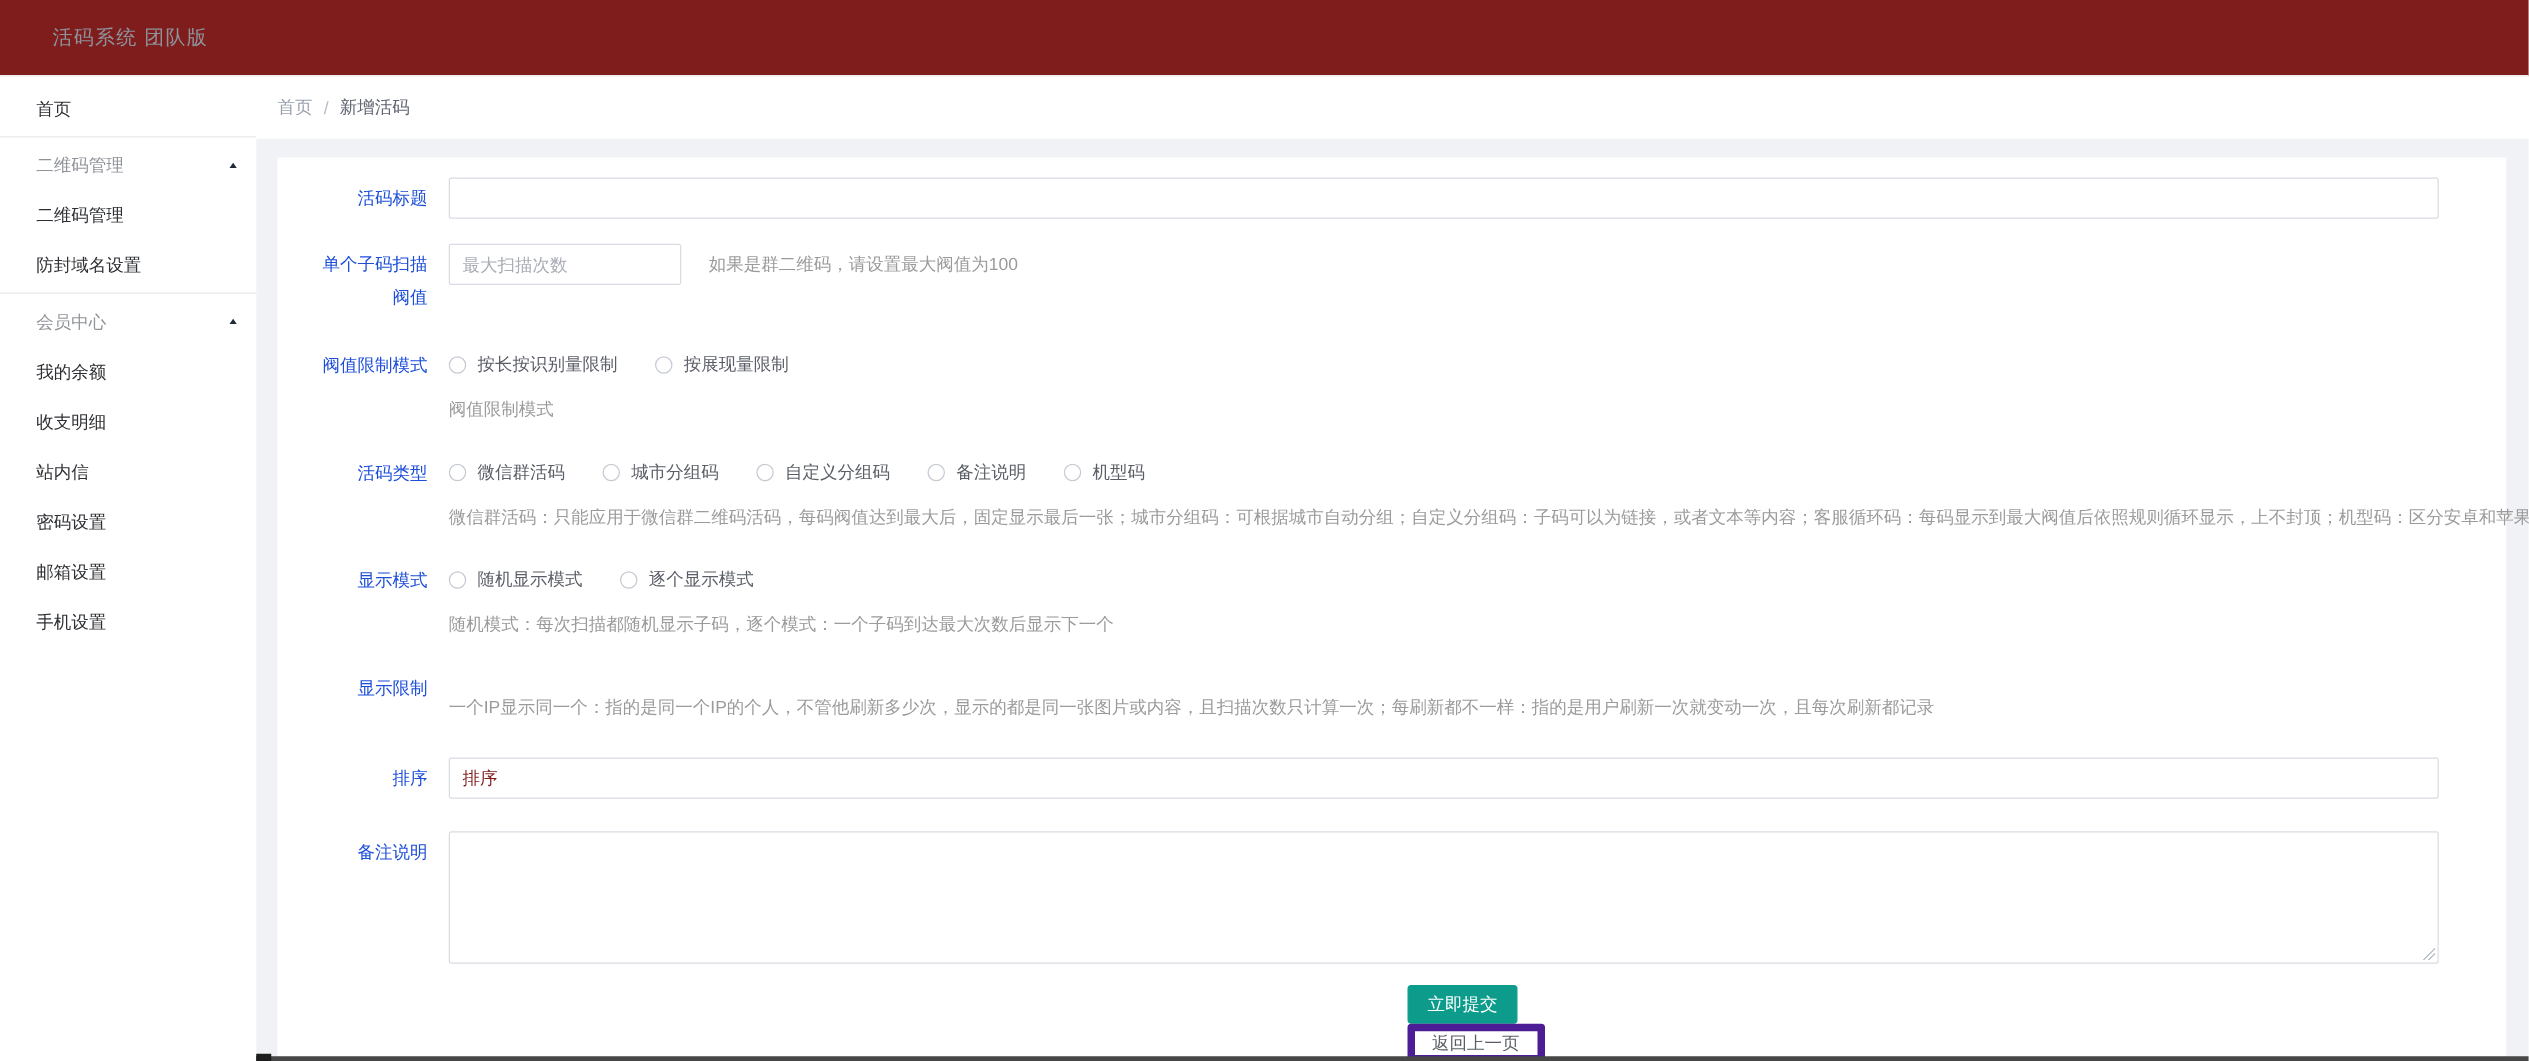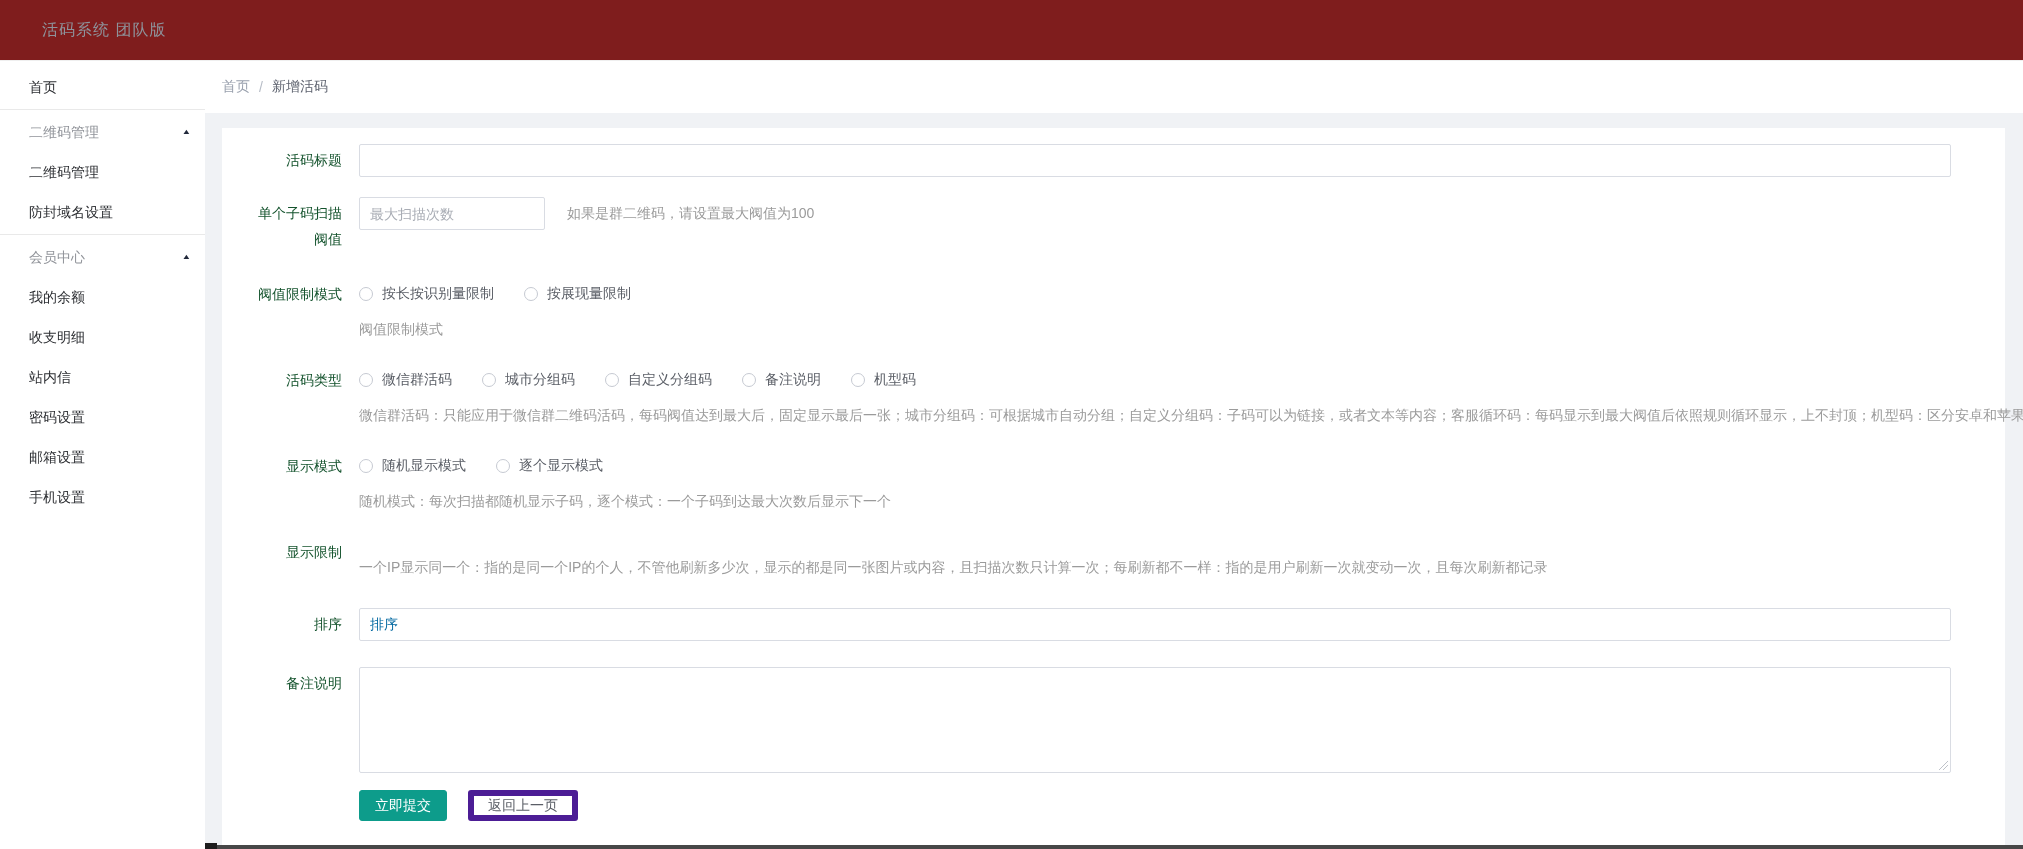--- a/index.html
+++ b/index.html
@@ -29,27 +29,27 @@
   .crumb-link { color:#99a0ad; cursor:pointer; }
   .crumb-sep { color:#b6bcc6; margin:0 9px; }
   .crumb-current { color:#5f6470; }
 
   .content { flex:1; background:#f0f2f5; padding:15px 18px 14px 17px; overflow:visible; }
   .card { background:#fff; height:100%; padding:16px 24px 0 24px; overflow:visible; }
 
   
   .form-row { display:flex; align-items:flex-start; margin-bottom:18px; }
   .f-label { width:96px; flex:none; text-align:right; margin-right:17px;
-    color:#14532d; line-height:26px; padding-top:3px; }
+    color:#1d4ed8; line-height:26px; padding-top:3px; }
   .f-label.lh-input { line-height:32px; padding-top:0; }
   .f-label.lh-radio { line-height:20px; padding-top:0; }
   .f-control { flex:1; min-width:0; margin-right:30px; }
 
   input.f-input { width:100%; height:33px; border:1px solid #d9dce3; border-radius:2px;
-    padding:0 10px; font-size:14px; color:#0369a1; background:#fff; outline:none;
+    padding:0 10px; font-size:14px; color:#7f1d1d; background:#fff; outline:none;
     font-family:inherit; }
   input.f-input::placeholder { color:#a9adb5; }
   input.f-input.small { width:186px; }
 
   .inline-row { display:flex; align-items:center; }
   .inline-help { color:#9b9b9b; margin-left:22px; white-space:nowrap; }
 
   .radio-line { display:flex; align-items:center; flex-wrap:nowrap; height:20px; }
   .radio-option { display:flex; align-items:center; margin-right:30px; cursor:pointer; }
   .radio-circle { width:14px; height:14px; border:1px solid #c6cad2; border-radius:50%;
@@ -65,21 +65,21 @@
 
   .ta-wrap { position:relative; }
   textarea.f-textarea { width:100%; height:106px; border:1px solid #d9dce3; border-radius:2px;
     padding:8px 10px; font-size:14px; color:#4a4e57; resize:none; outline:none;
     font-family:inherit; display:block; }
   .ta-resize { position:absolute; right:3px; bottom:3px; width:11px; height:11px; cursor:nwse-resize;
     background:
       linear-gradient(135deg, transparent 0 56%, #bfc3ca 56% 63%, transparent 63% 74%, #bfc3ca 74% 81%, transparent 81%);
   }
 
-  .btn-row { display:flex; align-items:center; margin-left:113px; margin-top:0; }
+  .btn-row { display:flex; align-items:center; margin-left:113px; margin-top:0;flex-direction:column; }
   .btn { height:31px; border-radius:3px; font-size:14px; cursor:pointer; font-family:inherit;
     display:inline-flex; align-items:center; justify-content:center; }
   .btn-submit { background:#0d9c8b; color:#fff; border:1px solid #0d9c8b; padding:0 15px; }
   .btn-back { background:#fff; color:#5a5e66; border:6px solid #4c1d95; padding:0 14px; margin-left:21px; }
 
   .bottom-edge { position:absolute; left:205px; right:0; bottom:0; height:4px; background:#474747; }
   .bottom-edge-cap { position:absolute; left:205px; bottom:0; width:12px; height:6px; background:#1d1d1d; }
 </style>
 </head>
 <body>

